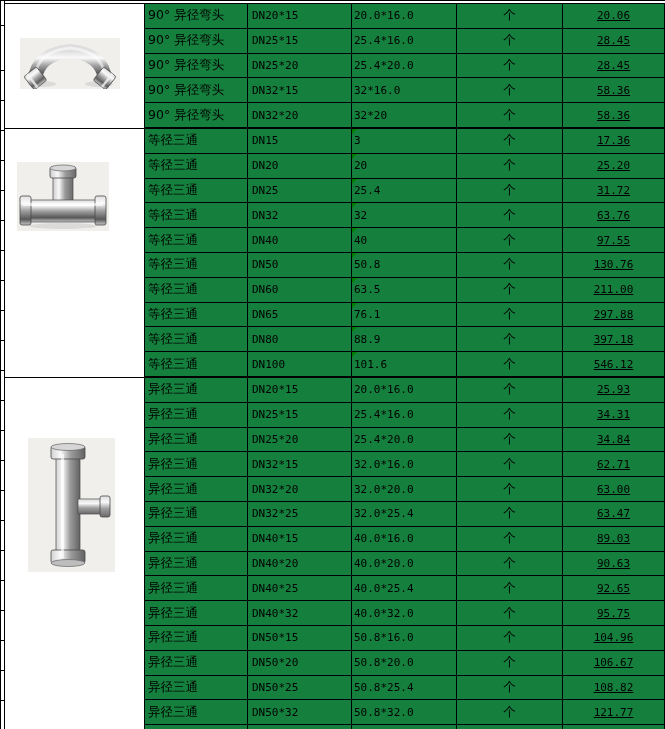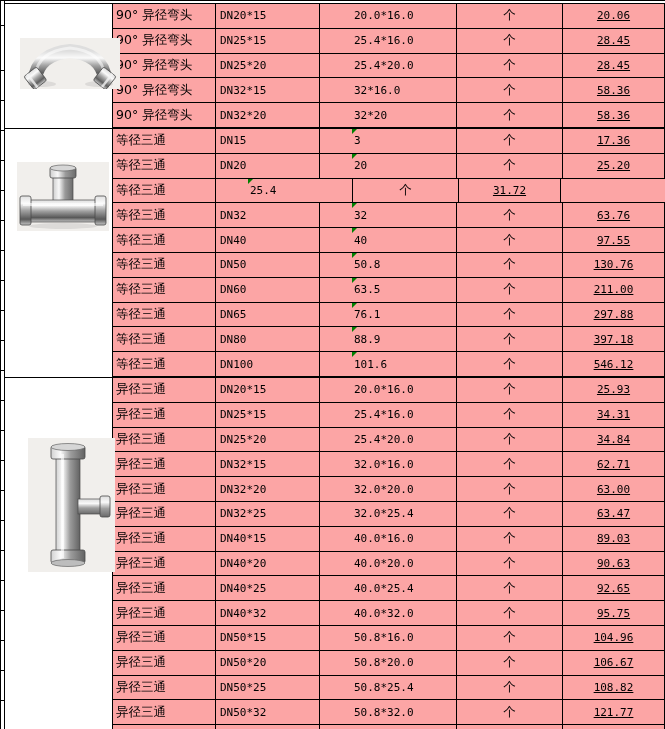--- a/index.html
+++ b/index.html
@@ -15,25 +15,25 @@
   #strip { position:absolute; left:0; top:0; width:5px; height:729px;
            border-left:1px solid #000; border-right:1px solid #000; }
   #strip .tick { position:absolute; left:0; width:100%; height:1px; background:#000; }
 
   #table { position:absolute; left:5px; top:3px; width:660px; }
 
   .section { display:flex; border-top:1px solid #000; }
   .img-col { width:140px; border-right:1px solid #000; position:relative; background:#fff; }
   .rows { flex:1; }
 
-  .row { display:flex; height:24.8px; border-bottom:1px solid #000; background:#fca5a5; }
+  .row { display:flex; height:24.8px; border-bottom:1px solid #000; background:#15803d; }
   .cell { display:flex; align-items:center; border-right:1px solid #000; overflow:hidden; white-space:nowrap; }
   .c-name  { width:103px; padding-left:3px; font-size:12.5px; }
   .c-spec  { width:104px; padding-left:4px; font-family:"DejaVu Sans Mono", monospace; font-size:11px; }
-  .c-size  { width:105px; padding-left:2px; font-family:"DejaVu Sans Mono", monospace; font-size:11px; position:relative;margin-left:32px; }
+  .c-size  { width:105px; padding-left:2px; font-family:"DejaVu Sans Mono", monospace; font-size:11px; position:relative; }
   .c-unit  { width:106px; justify-content:center; font-size:12.5px; }
   .c-price { width:102px; justify-content:center; font-family:"DejaVu Sans Mono", monospace; font-size:11px;text-decoration:underline; }
 
   .flagged::before {
     content:""; position:absolute; left:0; top:0; width:0; height:0;
     border-top:5px solid var(--flag-color,#008000);
     border-right:5px solid transparent;
   }
 
   
@@ -188,20 +188,21 @@
   <div class="row">
     <div class="cell c-name">等径三通</div>
     <div class="cell c-spec">DN20</div>
     <div class="cell c-size flagged">20</div>
     <div class="cell c-unit">个</div>
     <div class="cell c-price">25.20</div>
   </div>
 
   <div class="row">
     <div class="cell c-name">等径三通</div>
+    <div class="cell c-spec">DN25</div>
     <div class="cell c-size flagged">25.4</div>
     <div class="cell c-unit">个</div>
     <div class="cell c-price">31.72</div>
   </div>
 
   <div class="row">
     <div class="cell c-name">等径三通</div>
     <div class="cell c-spec">DN32</div>
     <div class="cell c-size flagged">32</div>
     <div class="cell c-unit">个</div>

